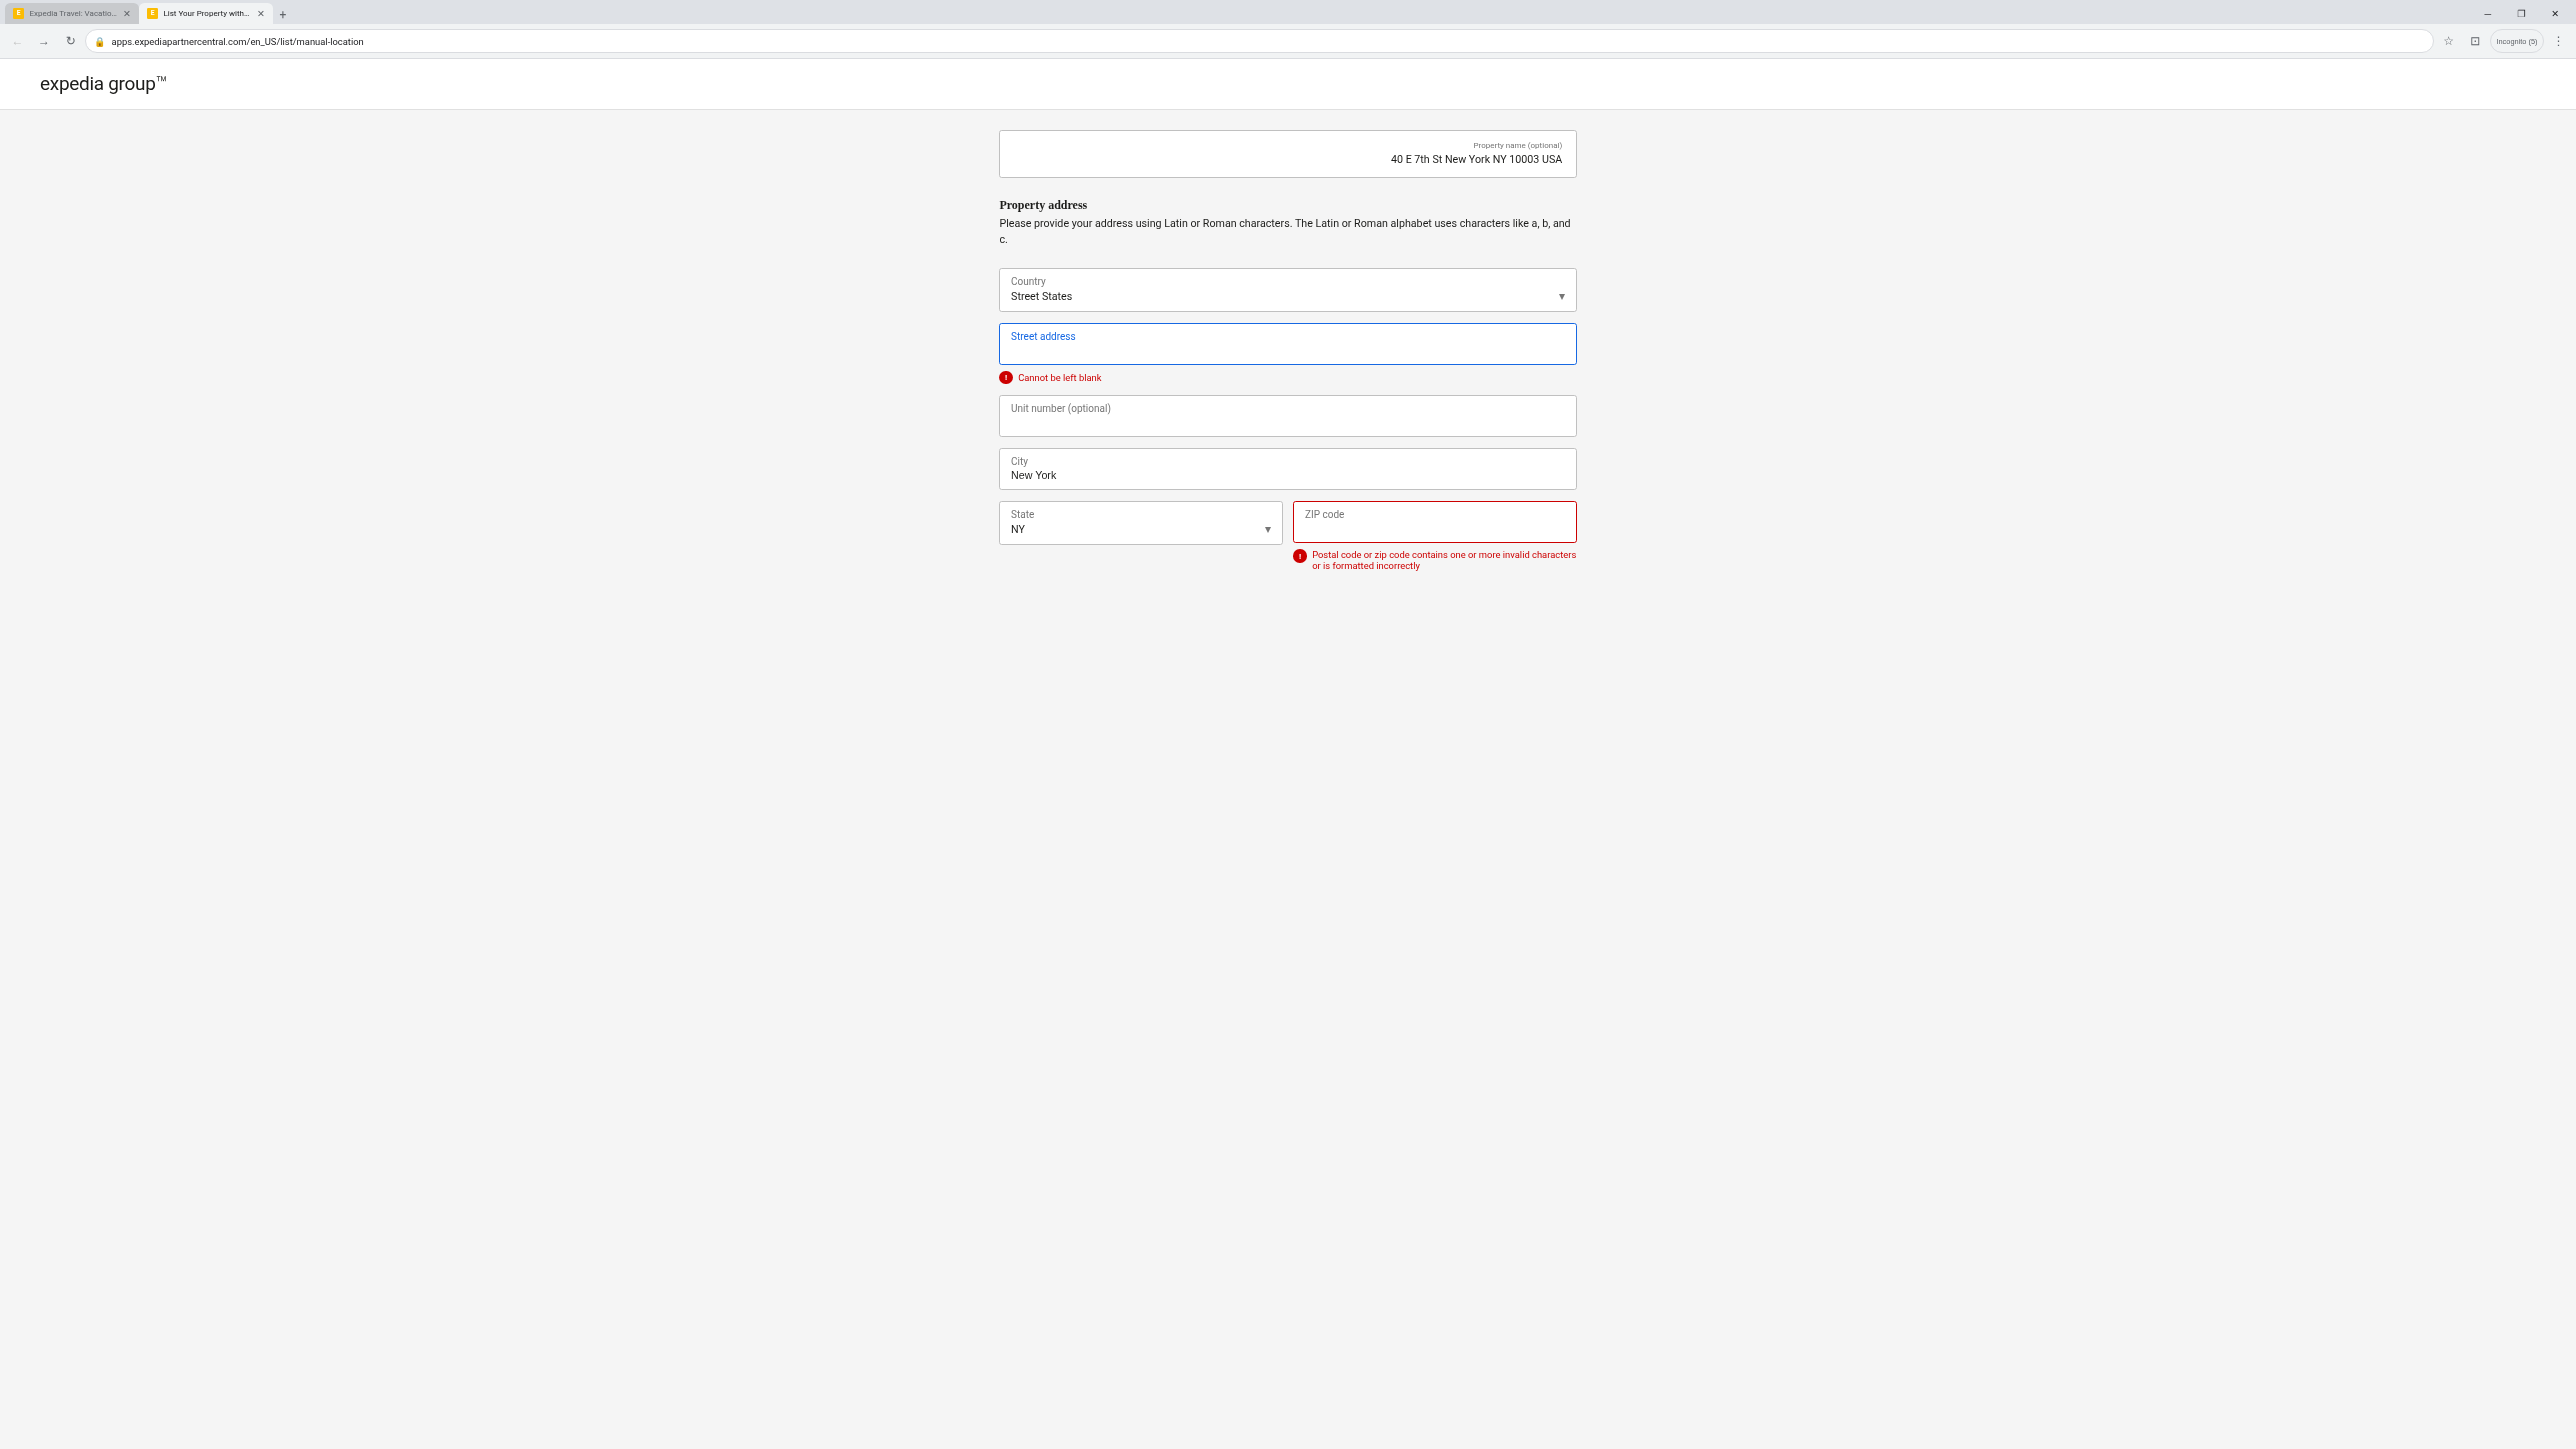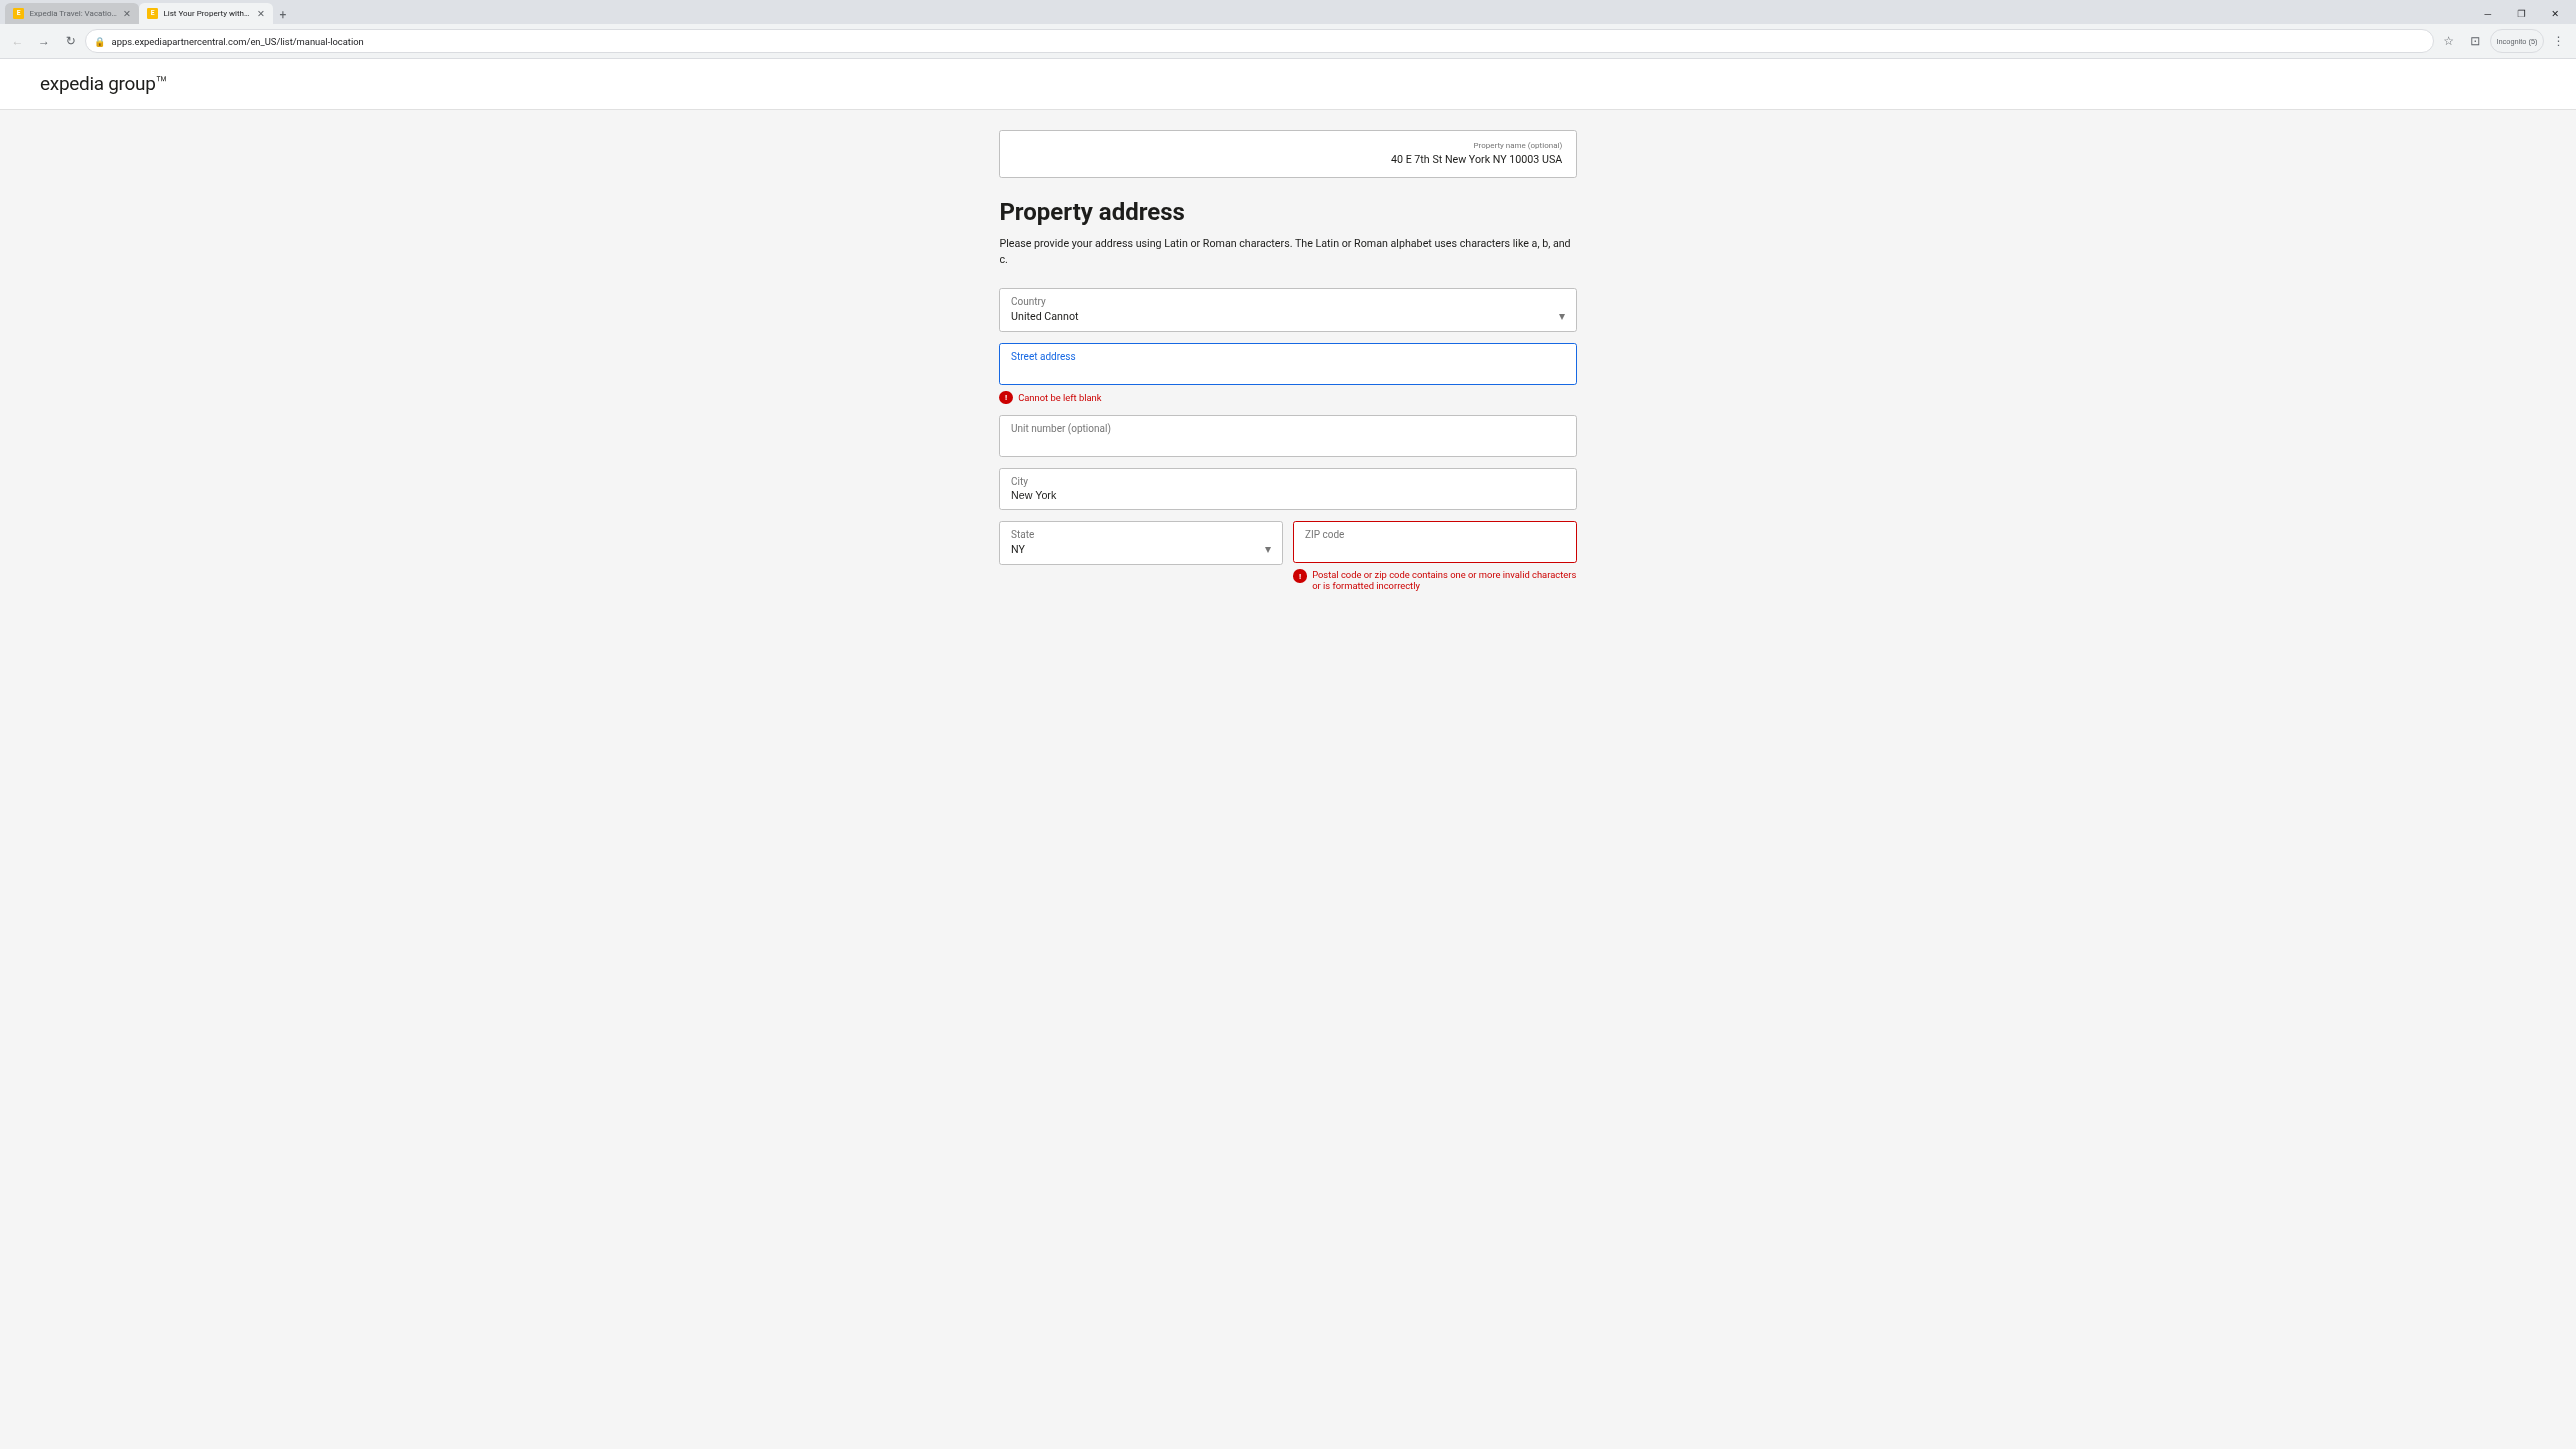--- a/index.html
+++ b/index.html
@@ -212,24 +212,25 @@
       color: #767676;
       margin-bottom: 2.7px;
     }
 
     .property-name-value {
       font-size: 10.7px;
       color: #1d1d1b;
     }
 
     .section-title {
-      font-size: 24px;
+      font-size: 12px;
       font-weight: 700;
       color: #1d1d1b;
-      margin-bottom: 10px;
+      margin-bottom: 3px;
+      font-family: Liberation Serif, serif;
     }
 
     .section-description {
       font-size: 10.7px;
       color: #1d1d1b;
       margin-bottom: 20px;
       line-height: 1.5;
     }
 
     .form-group {
@@ -399,21 +400,21 @@
       <div class="property-name-value">40 E 7th St New York NY 10003 USA</div>
     </div>
 
     <h1 class="section-title">Property address</h1>
     <p class="section-description">Please provide your address using Latin or Roman characters. The Latin or Roman alphabet uses characters like a, b, and c.</p>
 
     <div class="form-group">
       <div class="form-field">
         <label>Country</label>
         <div class="select-display">
-          <span>United Cannot</span>
+          <span>Street States</span>
           <span class="select-chevron">▾</span>
         </div>
       </div>
     </div>
 
     <div class="form-group">
       <div class="form-field focused">
         <label>Street address</label>
         <input type="text" value="" style="">
       </div>

